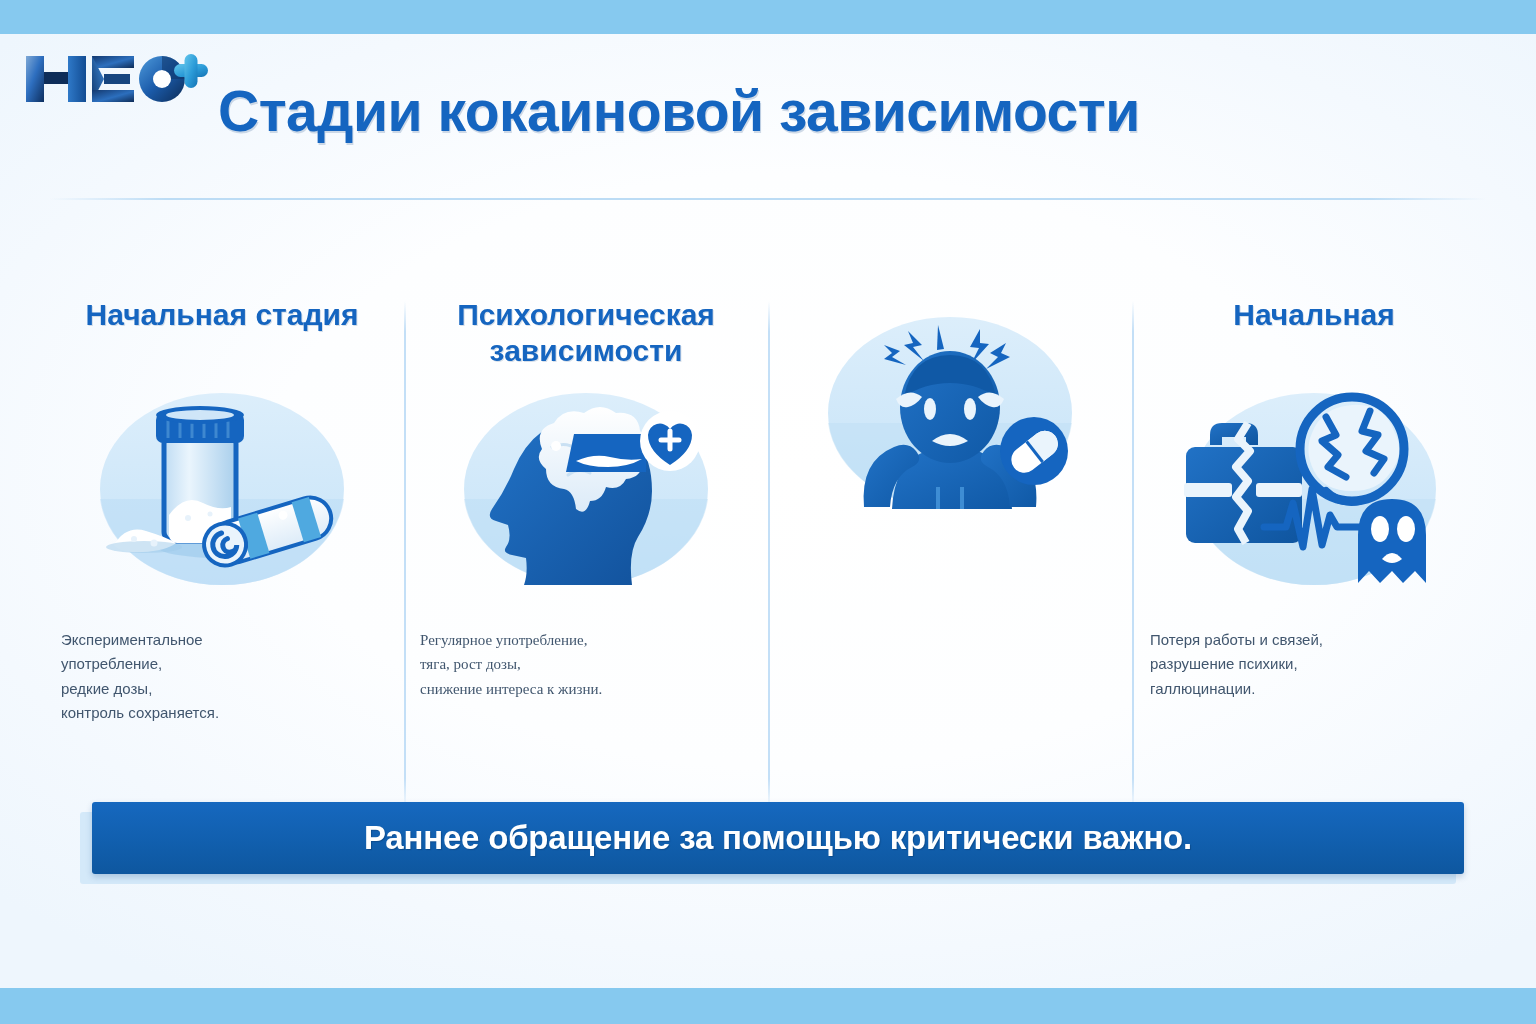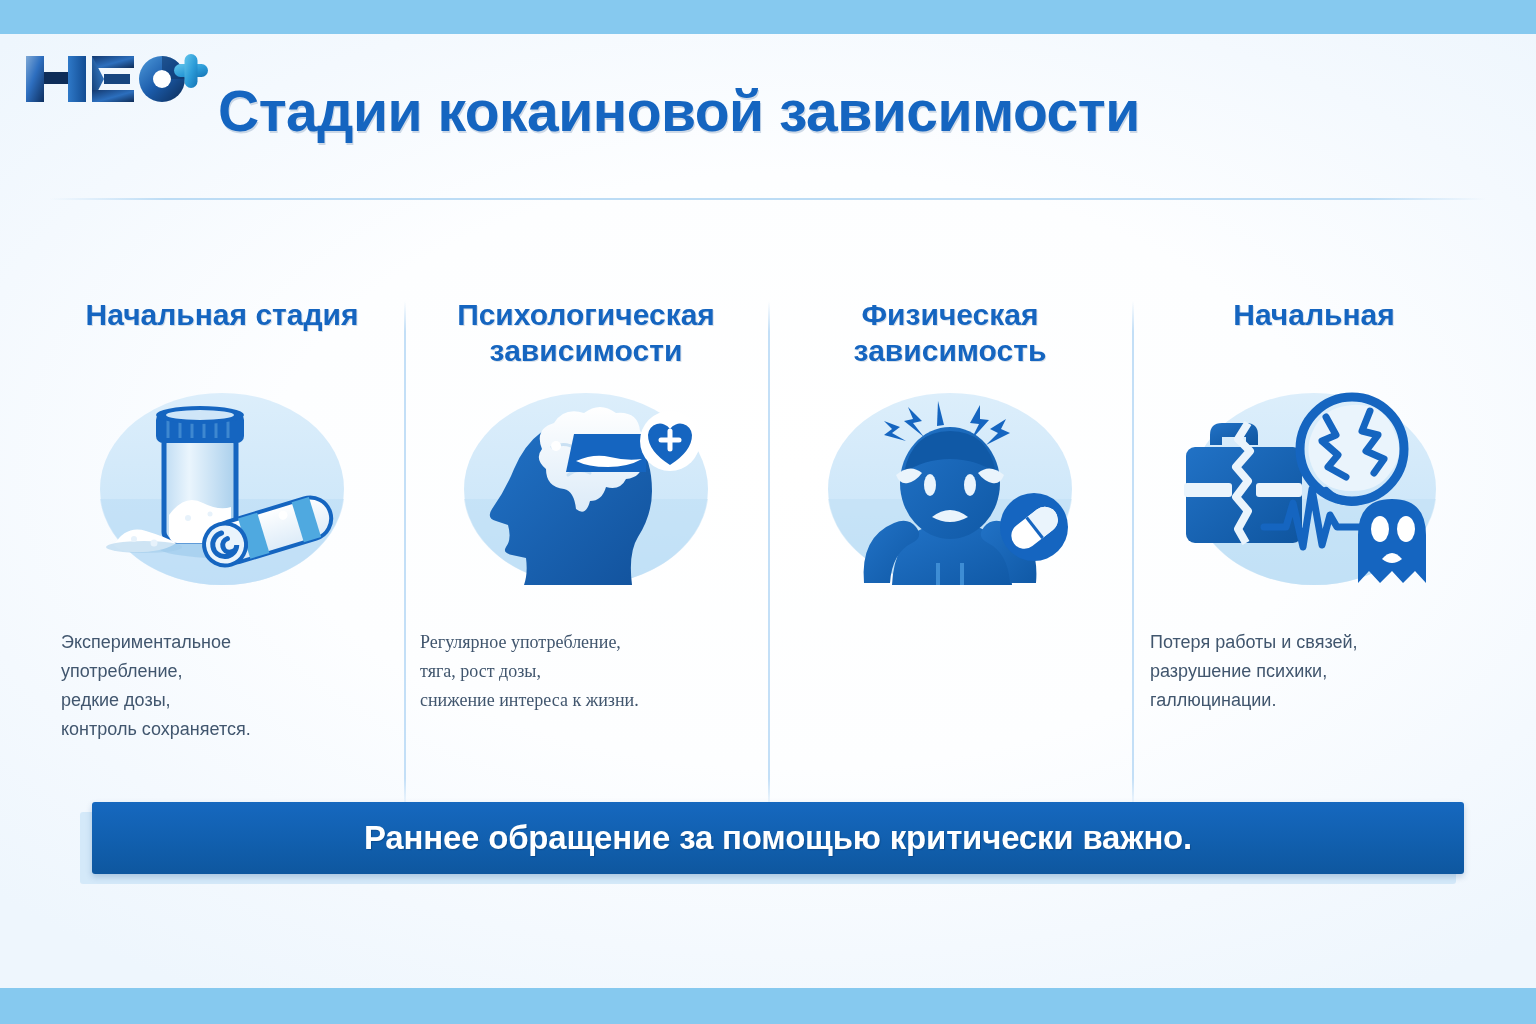--- a/index.html
+++ b/index.html
@@ -81,21 +81,21 @@
   .icon-wrap{
     margin-top:14px;
     width:260px;height:205px;
     position:relative;
   }
   .icon-wrap svg{display:block;width:260px;height:205px;}
 
   .col-body{
     margin-top:36px;
     width:100%;
-    font-size:18px;
+    font-size:15px;
     line-height:1.62;
     color:#41566e;
     text-align:left;
     white-space:pre-line;
   }
   .col.c1 .col-body{padding-left:14px;}
   .col.c2 .col-body{padding-left:4px;font-family:Liberation Serif, serif;}
   .col.c3 .col-body{padding-left:8px;}
   .col.c4 .col-body{padding-left:8px;}
 
@@ -297,22 +297,20 @@
             <line x1="205" y1="53" x2="223" y2="53"></line>
           </g>
         </svg>
       </div>
       <div class="col-body">Регулярное употребление,
 тяга, рост дозы,
 снижение интереса к жизни.</div>
     </div>
 
     <div class="col c3">
-      <div class="col-title">Физическая
-зависимость</div>
       <div class="icon-wrap">
         <svg viewBox="0 0 260 205" xmlns="http://www.w3.org/2000/svg">
           <defs>
             <linearGradient id="c3bg" x1="0" y1="0" x2="0" y2="1">
               <stop offset="0%" stop-color="#DCEEFB"></stop>
                 <stop offset="100%" stop-color="#C6E3F8"></stop>
             </linearGradient>
             <linearGradient id="bodyG" x1="0" y1="0" x2="1" y2="1">
               <stop offset="0%" stop-color="#2172C6"></stop>
                 <stop offset="100%" stop-color="#1059A6"></stop>

